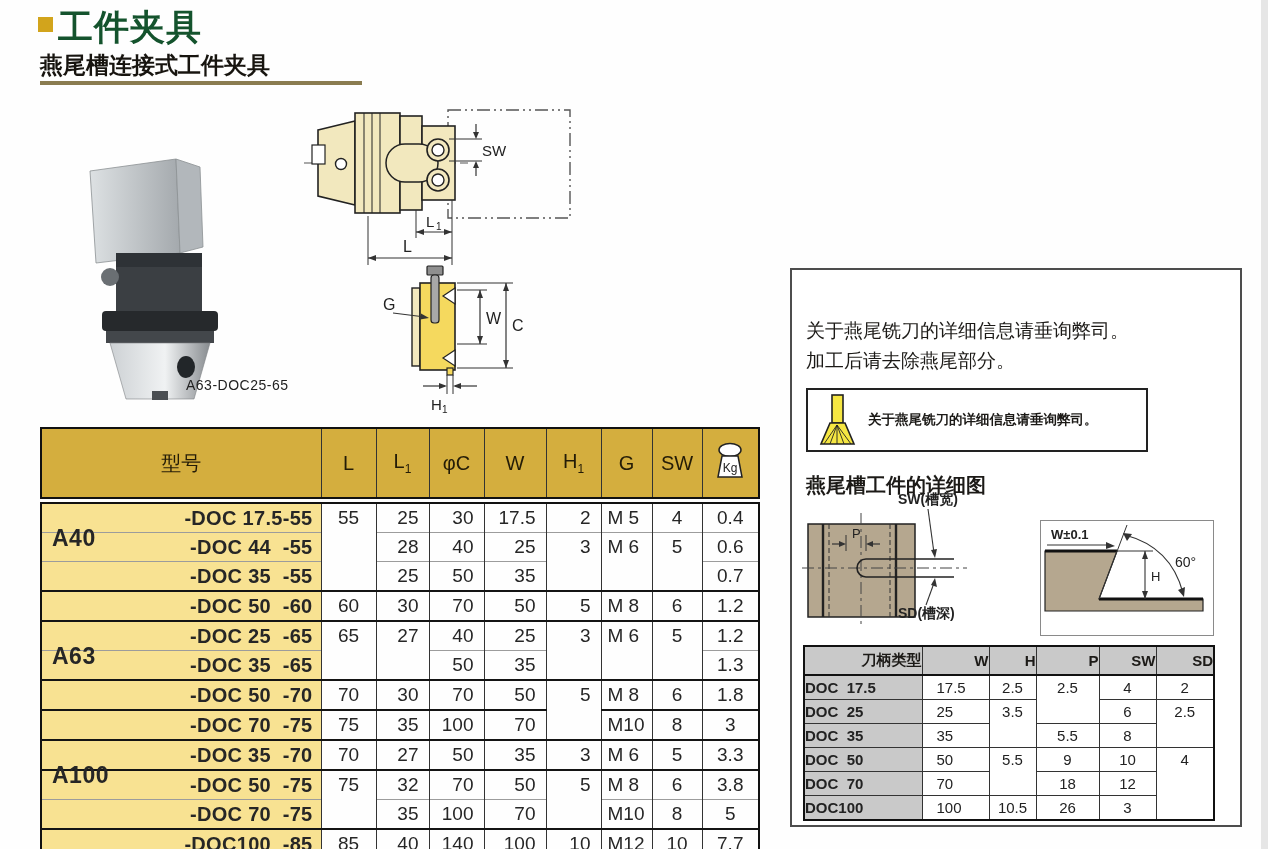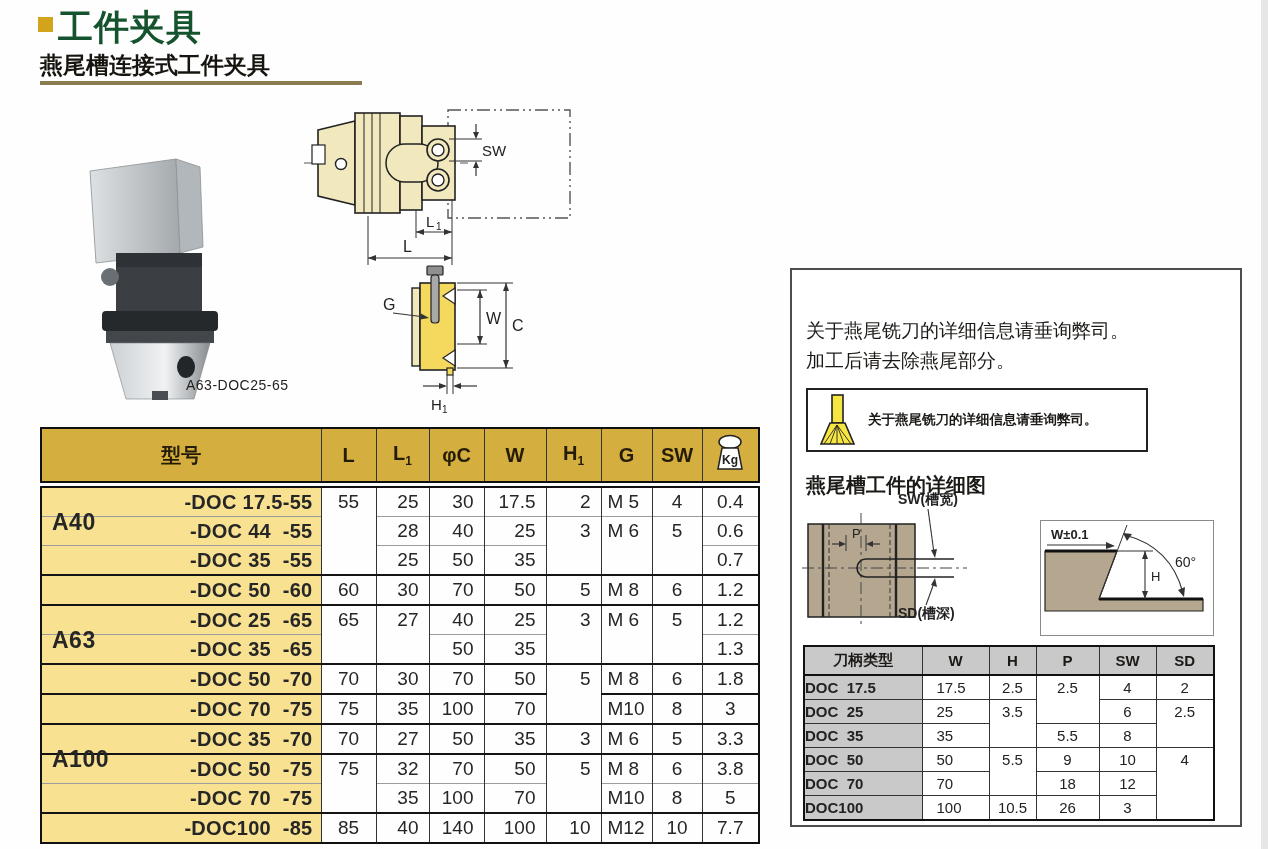--- a/index.html
+++ b/index.html
@@ -13,21 +13,21 @@
   .h1{font-size:35px;font-weight:bold;letter-spacing:1px;color:#14532d;}
   .h2{left:40px;top:50px;font-size:23px;font-weight:bold;color:#17140f;}
   .rule{left:40px;top:81px;width:322px;height:4px;background:#8a7c50;}
   .caption{left:186px;top:377px;font-size:14px;color:#222;letter-spacing:0.5px;}
 
   
   #maintbl{left:40px;top:427px;width:722px;}
   table{border-collapse:collapse;table-layout:fixed;}
   #mhead,#mbody{width:718px;}
   #mhead{border:2px solid #111;}
-  #mhead th{background:#d4ae3e;height:52px;font-size:20px;font-weight:bold;color:#241c07;border-left:1px solid #333;text-align:center;padding:0;margin-left:20px;}
+  #mhead th{background:#d4ae3e;height:52px;font-size:20px;font-weight:normal;color:#241c07;border-left:1px solid #333;text-align:center;padding:8px;margin-left:20px;}
   #mhead th:first-child{border-left:none;}
   #mbody{border:2px solid #111;margin-top:3px;}
   #mbody td{height:28px;padding:0;font-size:19px;color:#262626;border-left:1px solid #333;border-top:1px solid #9c9c9c;}
   #mbody td:first-child{border-left:none;}
   #mbody tr:first-child td{border-top:none;}
   #mbody tr.gb td{border-top:2px solid #141414;}
   td.m{background:#f8e292;padding:0 8px 0 10px !important;}
   .mwrap{display:flex;align-items:center;height:28px;}
   .mprefix{font-size:23px;font-weight:bold;letter-spacing:0.5px;margin-right:auto;margin-top:40px;}
   .mname{font-size:20px;font-weight:bold;white-space:pre;letter-spacing:0.3px;margin-left:auto;}
@@ -44,21 +44,21 @@
   .p-line2{left:806px;top:348px;font-size:19px;}
   #cutterbox{left:806px;top:388px;width:322px;height:56px;border:2px solid #222;display:flex;align-items:center;padding:2px 8px;box-sizing:content-box;}
   .cb-text{margin-left:10px;}
   .cb-title{font-size:19px;font-weight:bold;line-height:24px;}
   .cb-note{font-size:13.5px;font-weight:bold;line-height:18px;}
   .p-detail{left:806px;top:472px;font-size:20px;font-weight:bold;}
   #diagB-frame{left:1040px;top:520px;width:172px;height:114px;border:1px solid #8a8a8a;}
 
   
   #spectbl{left:803px;top:645px;border:2px solid #111;}
-  #spectbl th{background:#c9c9c9;height:27px;font-size:15px;font-weight:bold;border:1px solid #333;border-bottom:2px solid #111;text-align:center;padding:0;}
+  #spectbl th{background:#c9c9c9;height:27px;font-size:15px;font-weight:bold;border:1px solid #333;border-bottom:2px solid #111;text-align:right;padding:0;}
   #spectbl td{height:23px;font-size:15px;border:1px solid #333;padding:0;text-align:center;color:#222;}
   #spectbl td.ml{background:#c9c9c9;font-weight:bold;text-align:left;white-space:pre;}
   #spectbl td.wl{text-align:left;padding-left:14px;}
   #spectbl td.vt2{vertical-align:top;line-height:23px;}
 
   .edge{left:1261px;top:0;width:7px;height:849px;background:#e6e6e6;}
 
   svg text{font-family:"Liberation Sans","DejaVu Sans",sans-serif;}
 </style>
 </head>

